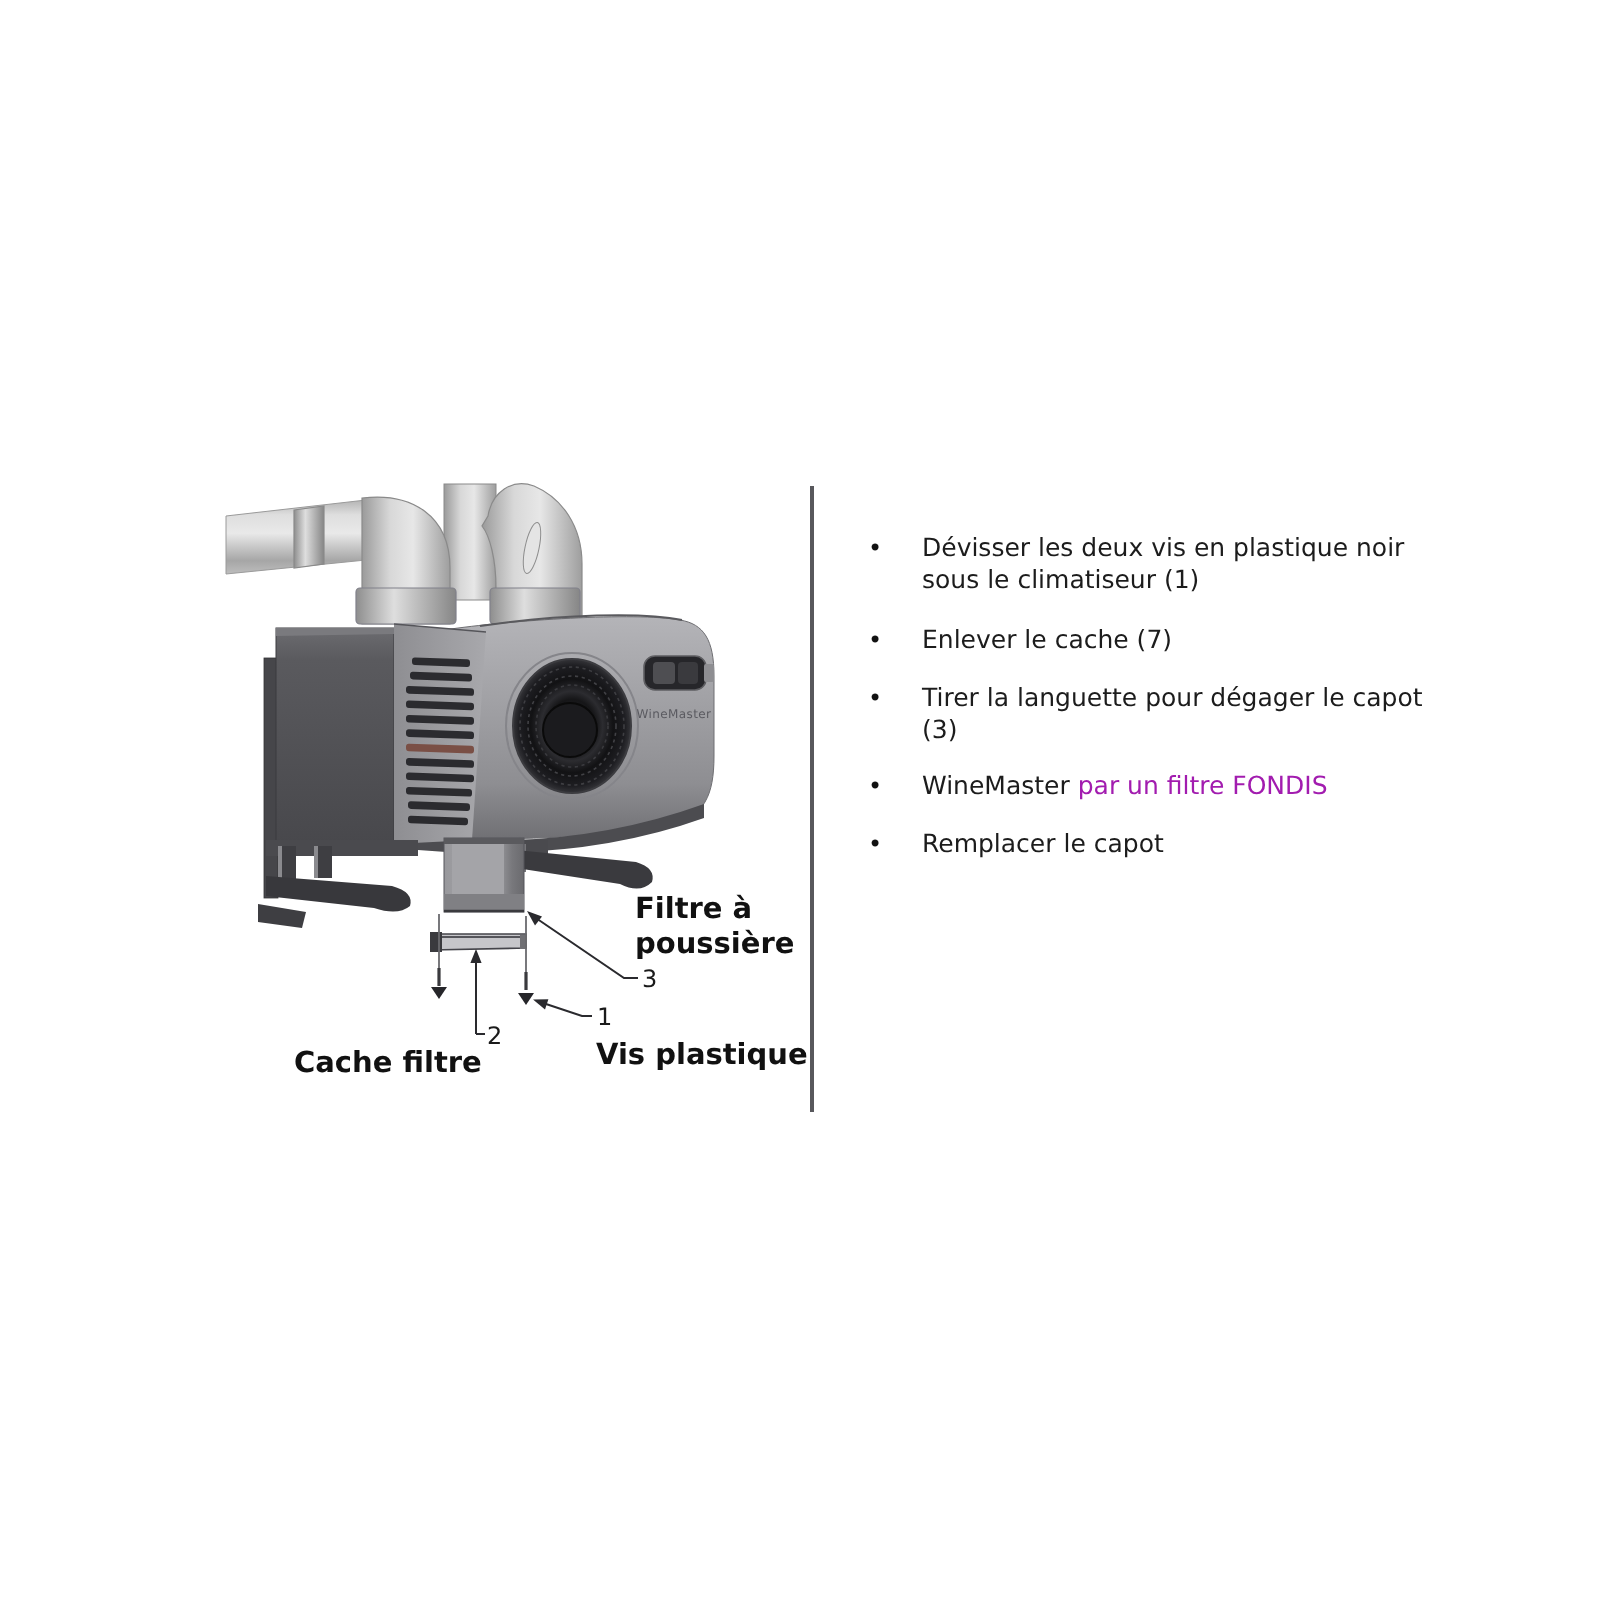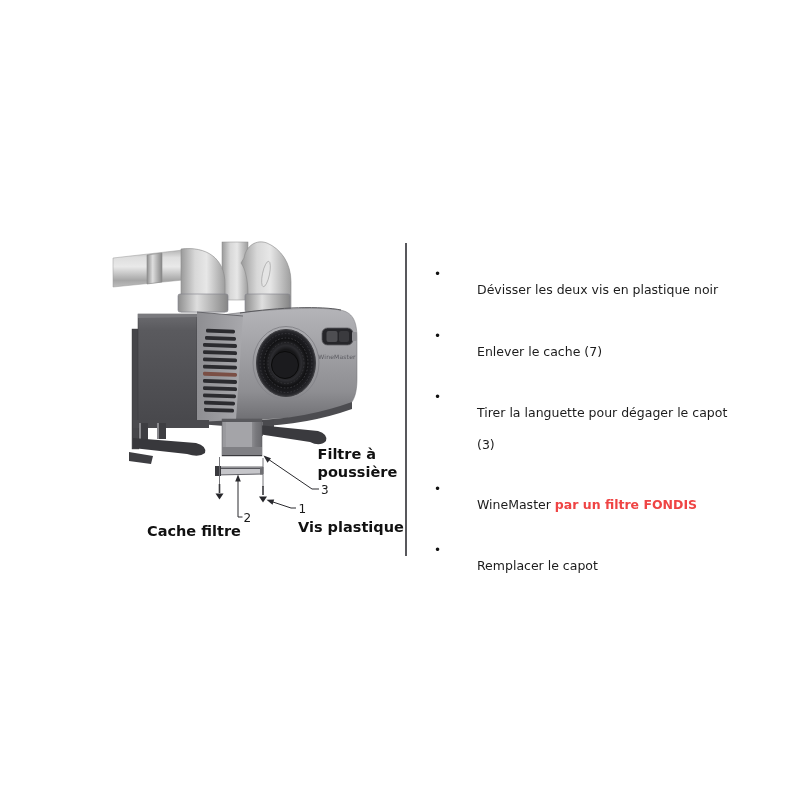--- a/index.html
+++ b/index.html
@@ -10,22 +10,22 @@
   .illustration{position:absolute;left:105px;top:232px;width:302px;height:312px;}
   .divider{position:absolute;left:405px;top:243px;width:2px;height:313px;background:#58585c;}
   .instructions{position:absolute;left:430px;top:266px;width:345px;font-size:12.5px;line-height:16px;}
   .item{display:flex;align-items:flex-start;}
   .item.m1{margin-bottom:14px;}
   .item.m2{margin-bottom:13px;}
   .item.m3{margin-bottom:12px;}
   .item.m4{margin-bottom:13px;}
   .bullet{width:27px;flex:0 0 27px;padding-left:4px;font-size:12px;line-height:16px;color:#111;}
   .itext{flex:1;}
-  .itext p{margin:16px;}
-  b{font-weight:bold;color:#ef4444;}
+  .itext p{margin:0;}
+  b{font-weight:normal;color:#a21caf;}
   svg text{font-family:"DejaVu Sans", sans-serif;}
   .dlabel{font-weight:bold;fill:#111111;font-size:14.5px;}
   .dnum{font-size:12px;fill:#1a1a1a;}
   .logo{font-size:6px;fill:#5a5a60;letter-spacing:.2px;}
 </style>
 </head>
 <body>
 
 <div class="canvas">
 
@@ -216,20 +216,21 @@
   </svg>
 
   <div class="divider"></div>
 
   <div class="instructions">
 
     <div class="item m1">
       <span class="bullet">•</span>
       <div class="itext">
         <p>Dévisser les deux vis en plastique noir</p>
+        <p>sous le climatiseur (1)</p>
       </div>
     </div>
 
     <div class="item m2">
       <span class="bullet">•</span>
       <div class="itext">
         <p>Enlever le cache (7)</p>
       </div>
     </div>
 

